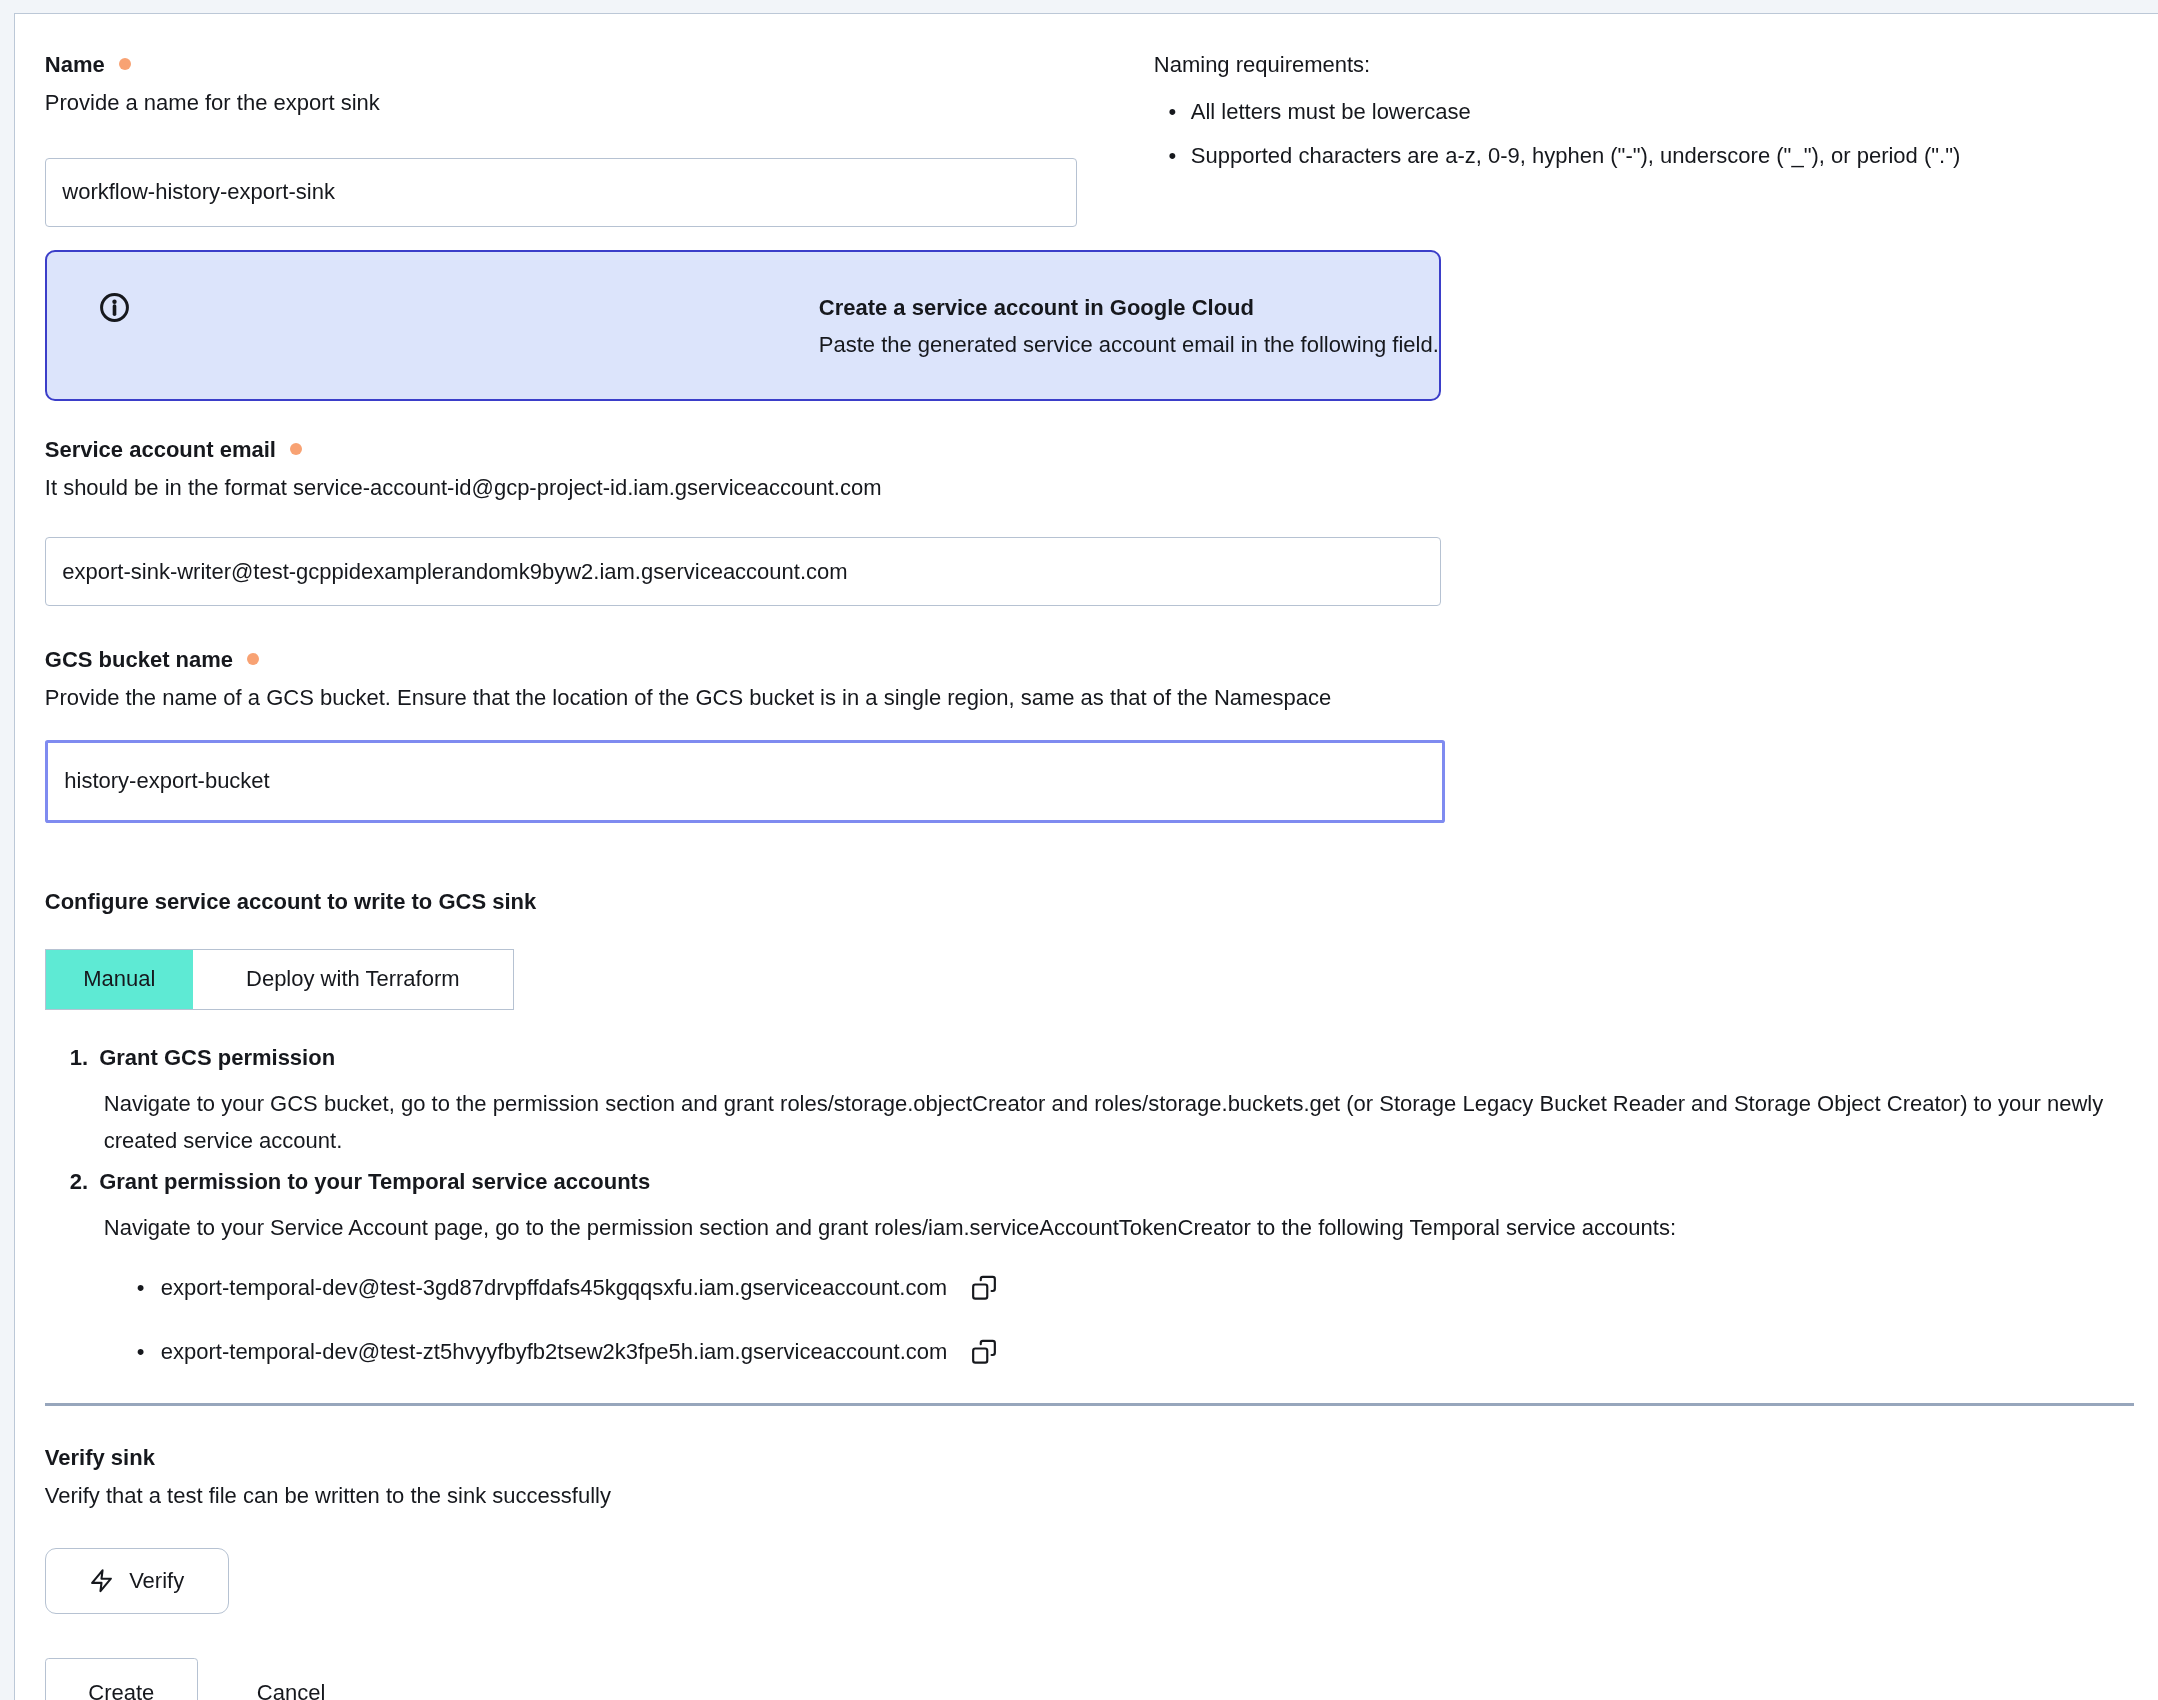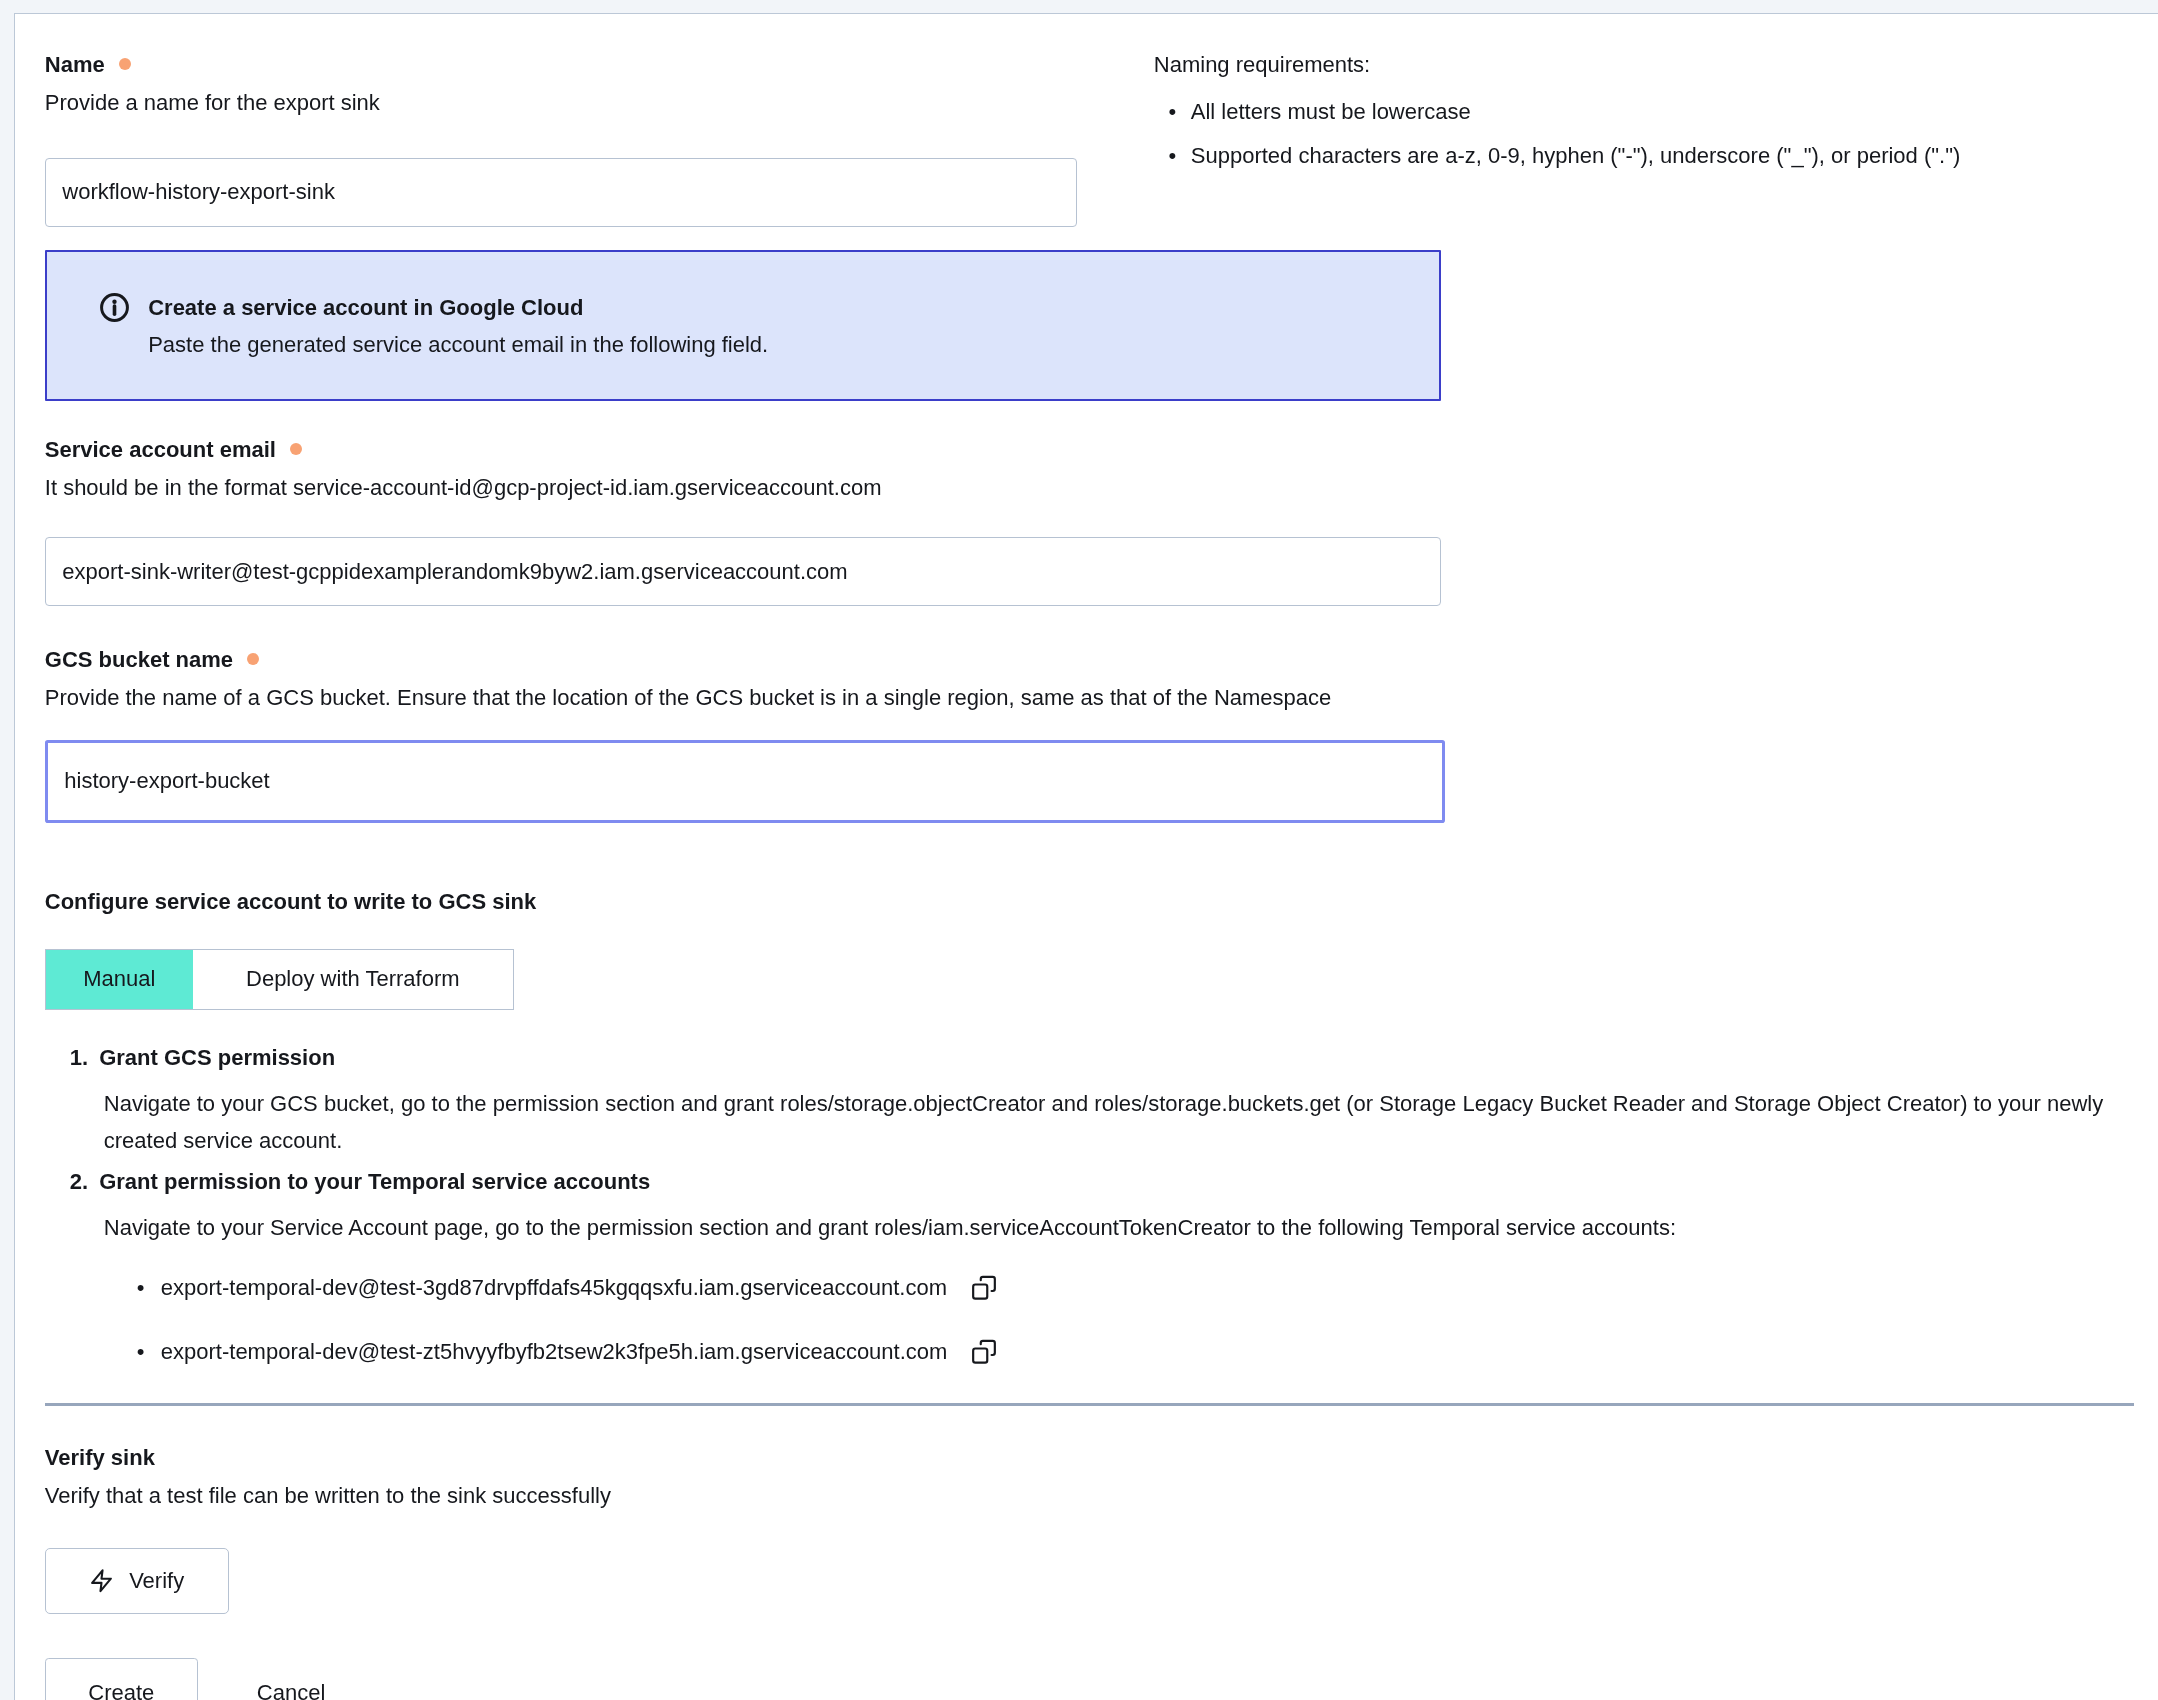--- a/index.html
+++ b/index.html
@@ -37,23 +37,23 @@
   }
   .top-row { display:flex; }
   .col-left { width:1058px; flex:0 0 auto; }
   .col-right { margin-left:51px; }
   .nr-title { line-height:33px; }
   .nr-list { margin-top:9.2px; }
   .nr-item { display:flex; line-height:44px; }
   .nr-bullet { width:37px; text-align:center; flex:0 0 auto; }
   .info-banner {
     margin-top:23px; width:1396px; height:151px;
-    background:#dce4fb; border:2.3px solid #3b3ec9; border-radius:1px;
+    background:#dce4fb; border:2.3px solid #3b3ec9; border-radius:10px;
     padding:39px 0 0 52px;
-    display:flex; gap:18.4px;
+    display:flex; gap:18.4px;justify-content:space-between;
   }
   .info-banner svg { flex:0 0 auto; margin-top:1.8px; }
   .info-title { font-weight:700; line-height:33px; }
   .info-desc { margin-top:4.6px; line-height:33px; }
   .section-field { margin-top:33px; }
   .section-field.bucket { margin-top:37px; }
   .configure-heading { margin-top:62px; font-weight:700; line-height:33px; }
   .tabs { margin-top:31px; display:inline-flex; border:1.8px solid #b6c2d2; }
   .tab {
     height:59px; display:flex; align-items:center; justify-content:center;
@@ -68,21 +68,21 @@
   .step-para b { font-weight:400; }
   .sa-item { margin-left:92px; display:flex; align-items:center; line-height:37px; }
   .sa-item.first { margin-top:23px; }
   .sa-item.second { margin-top:27px; }
   .sa-bullet { width:24px; flex:0 0 auto; }
   .copy-btn { margin-left:24px; background:none; border:none; cursor:pointer; display:flex; align-items:center; padding:0; }
   .divider { margin-top:33px; width:2089px; height:2.8px; background:#97a6bc; }
   .verify-heading { margin-top:35px; font-weight:700; line-height:33px; }
   .verify-btn {
     margin-top:36px; width:184px; height:66px;
-    background:#fff; border:1.8px solid #b6c2d2; border-radius:5px;
+    background:#fff; border:1.8px solid #b6c2d2; border-radius:11px;
     display:flex; align-items:center; justify-content:center; gap:14.7px;
     font-family:"Liberation Sans", sans-serif; font-size:22px; color:#16181d;
     cursor:pointer;
   }
   .actions { margin-top:44px; display:flex; align-items:center; }
   .create-btn {
     width:153px; height:70px;
     background:#fff; border:1.8px solid #b6c2d2; border-radius:3.7px;
     display:flex; align-items:center; justify-content:center;
     font-family:"Liberation Sans", sans-serif; font-size:22px; color:#16181d;

